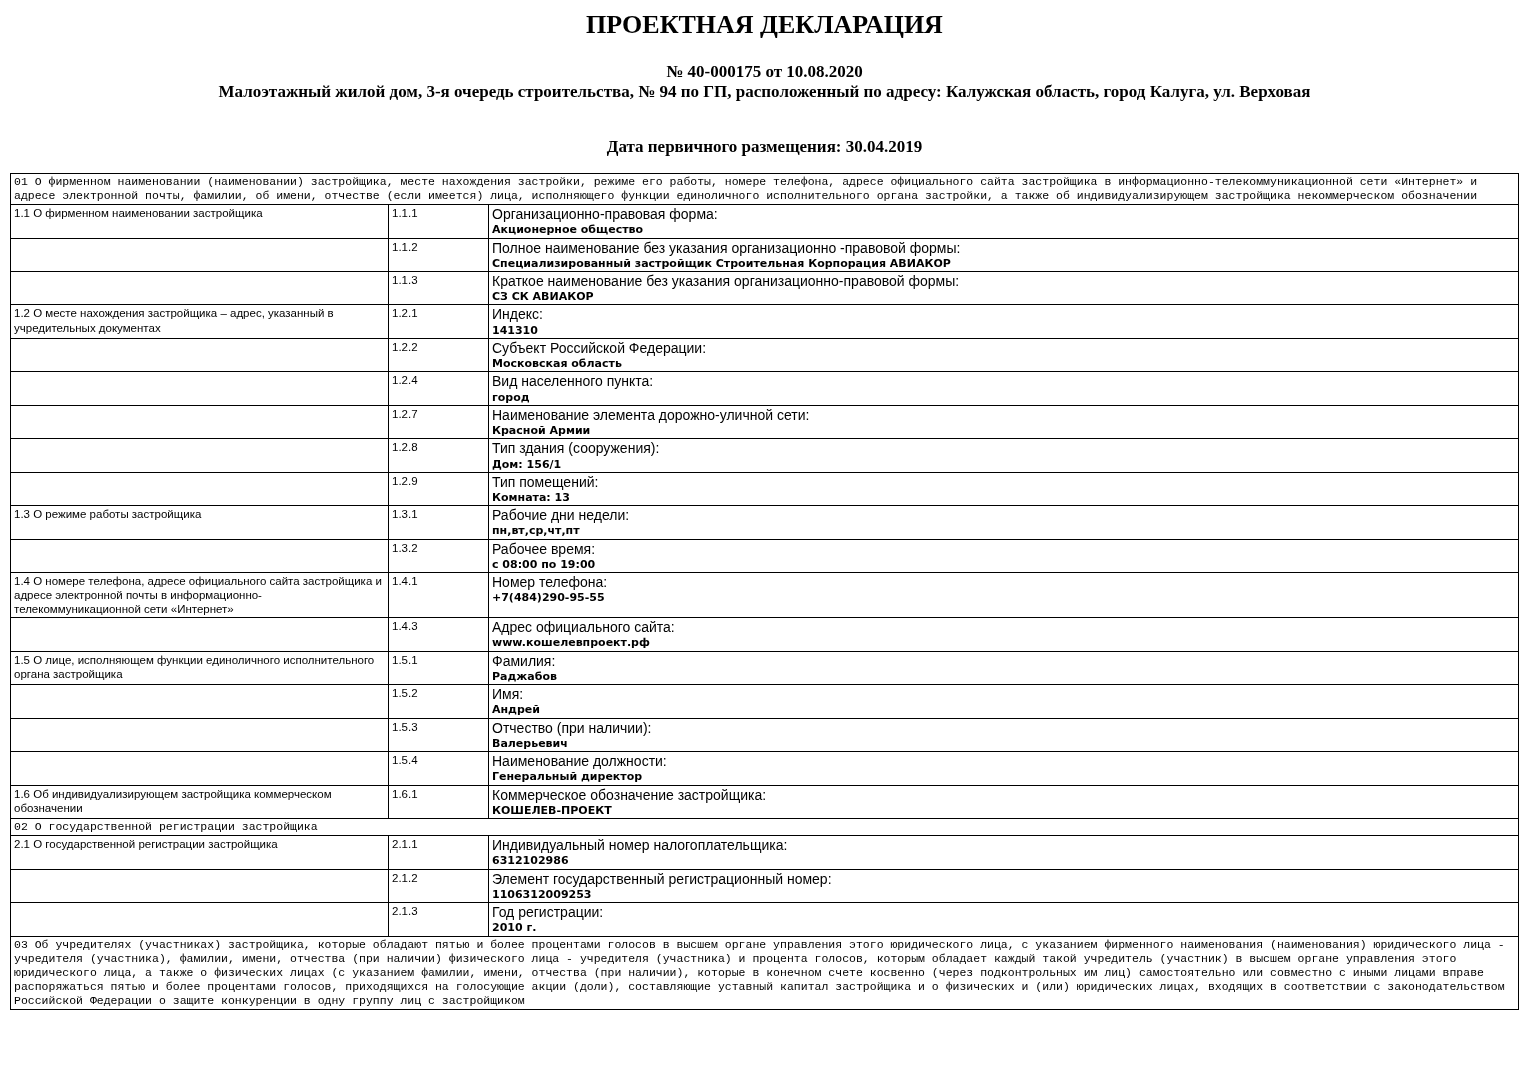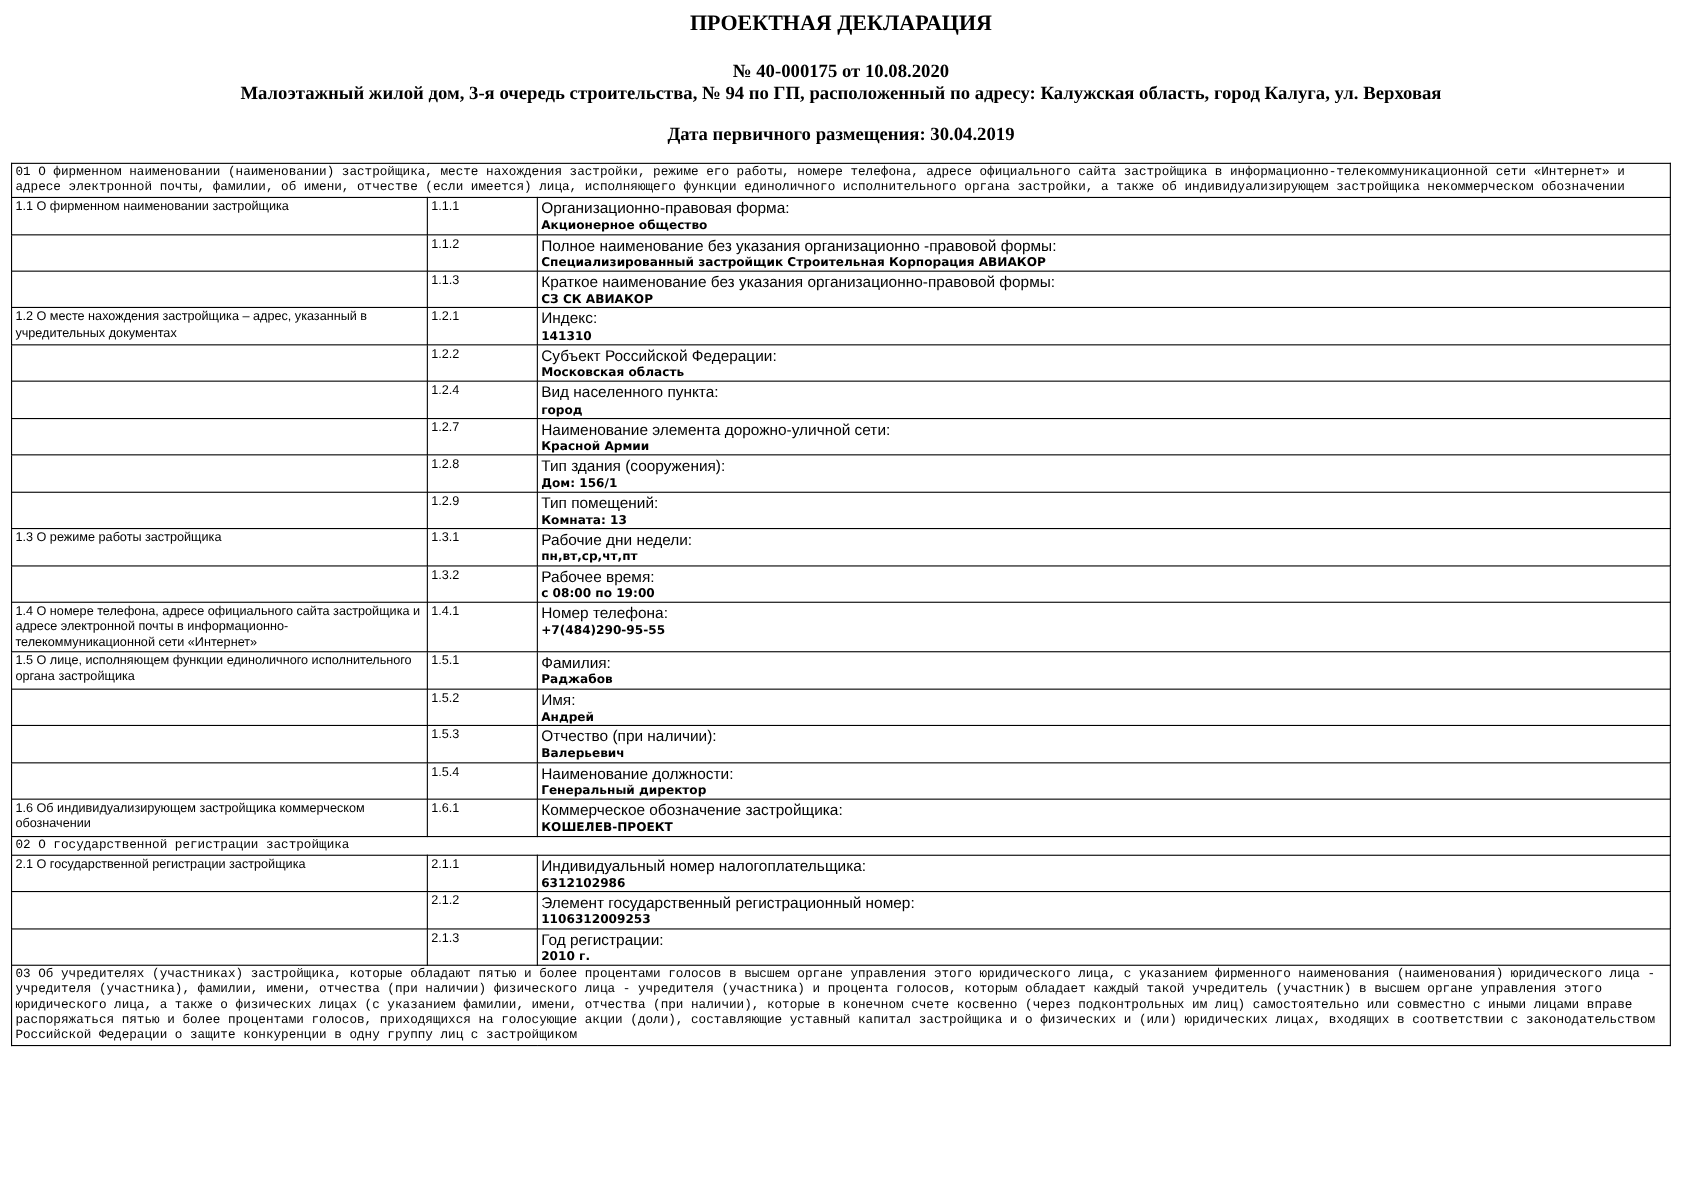--- a/index.html
+++ b/index.html
@@ -9,33 +9,33 @@
     height: 1080px;
     overflow: hidden;
     font-family: "Liberation Sans", sans-serif;
     color: #000;
   }
   .page { width: 100%; height: 100%; padding: 8px 10px 0 10px; }
 
   .doc-title {
     font-family: "Liberation Serif", serif;
     font-weight: bold;
-    font-size: 20px;
+    font-size: 26px;
     text-align: center;
     margin-top: 2px;
   }
   .doc-sub {
     font-family: "Liberation Serif", serif;
     font-weight: bold;
     font-size: 17px;
     text-align: center;
   }
   .doc-number { margin-top: 22px; }
   .doc-address { padding: 0 60px; }
-  .doc-date { margin-top: 17px; margin-bottom: 16px; }
+  .doc-date { margin-top: 35px; margin-bottom: 16px; }
 
   table.decl-table {
     width: 100%;
     border-collapse: collapse;
     table-layout: fixed;
     font-size: 11.5px;
     line-height: 1.22;
   }
   table.decl-table td {
     border: 1px solid #000;
@@ -168,20 +168,28 @@
         </tr>
         <tr>
           <td class="cell-label">1.4 О номере телефона, адресе официального сайта застройщика и адресе электронной почты в информационно-телекоммуникационной сети «Интернет»</td>
           <td class="cell-code">1.4.1</td>
           <td class="cell-value">
             <div class="field-caption">Номер телефона:</div>
             <div class="field-value">+7(484)290-95-55</div>
           </td>
         </tr>
         <tr>
+          <td class="cell-label"></td>
+          <td class="cell-code">1.4.3</td>
+          <td class="cell-value">
+            <div class="field-caption">Адрес официального сайта:</div>
+            <div class="field-value">www.кошелевпроект.рф</div>
+          </td>
+        </tr>
+        <tr>
           <td class="cell-label">1.5 О лице, исполняющем функции единоличного исполнительного органа застройщика</td>
           <td class="cell-code">1.5.1</td>
           <td class="cell-value">
             <div class="field-caption">Фамилия:</div>
             <div class="field-value">Раджабов</div>
           </td>
         </tr>
         <tr>
           <td class="cell-label"></td>
           <td class="cell-code">1.5.2</td>

